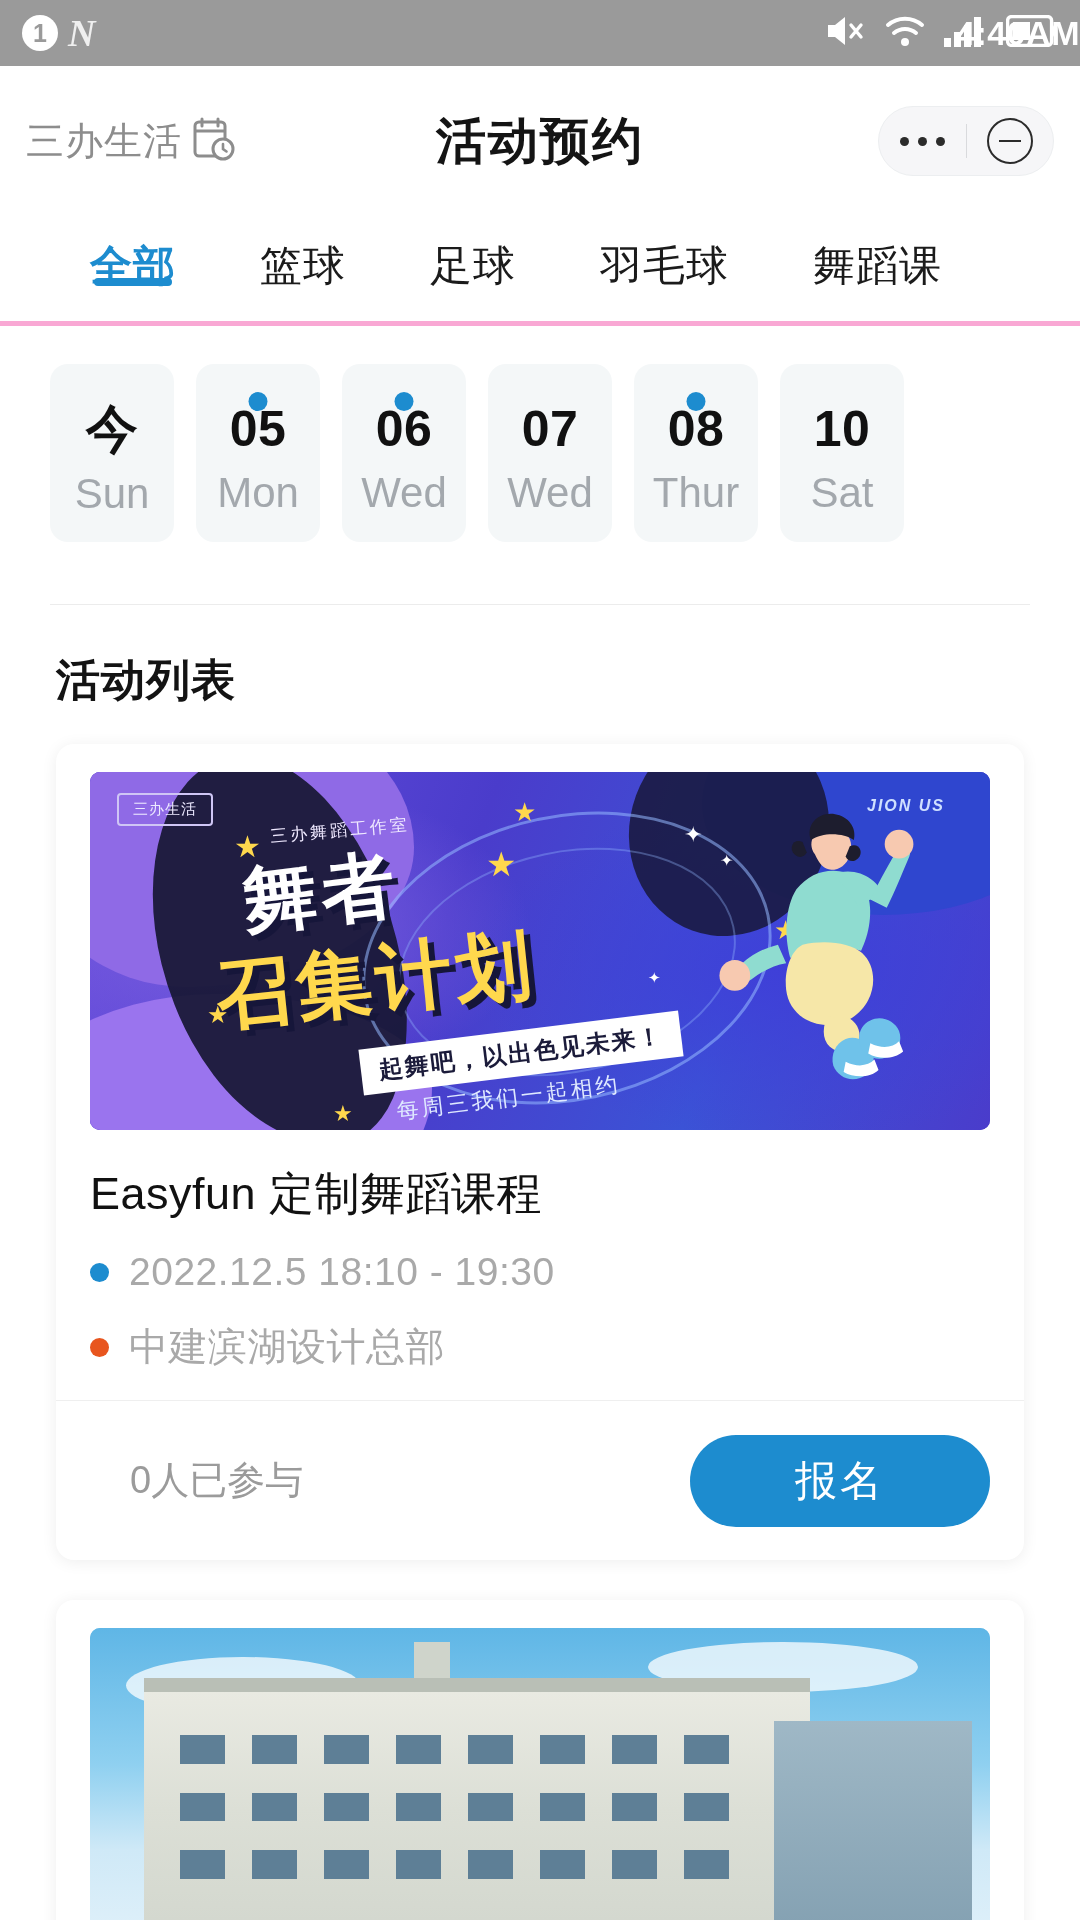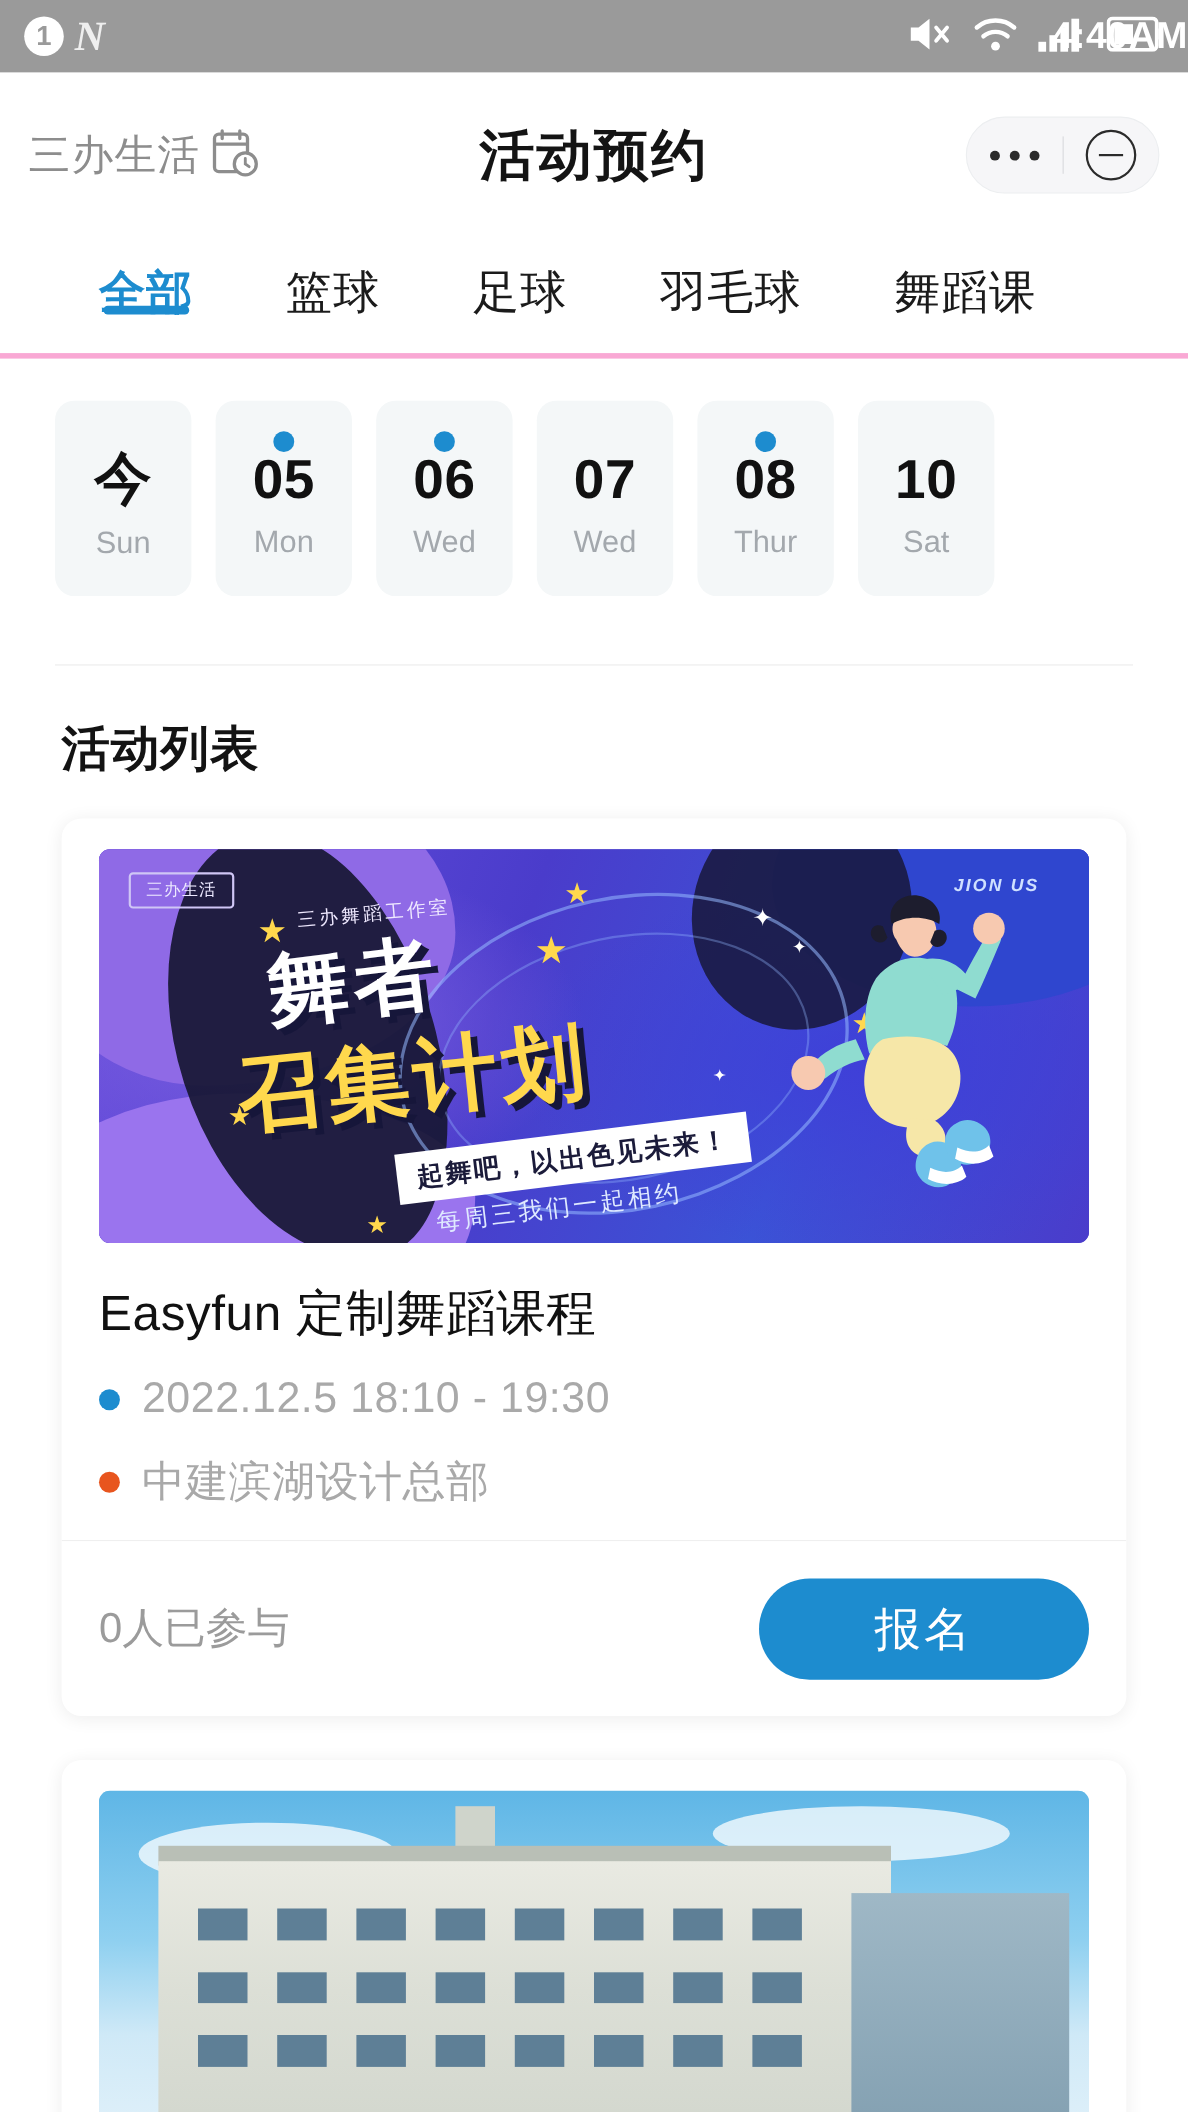--- a/index.html
+++ b/index.html
@@ -84,21 +84,21 @@
   }
   .date-dot{
     position:absolute; top:28px; left:50%; transform:translateX(-50%);
     width:19px; height:19px; border-radius:50%; background:#1d8ccf;
   }
   .date-num{
     font-size:50px; color:#111; font-weight:700; line-height:1;
     margin-top:12px; letter-spacing:0.5px;
   }
   .date-card.today .date-num{ font-weight:bold; font-size:52px; }
-  .date-wk{ font-size:28px; color:#a3a8ad; margin-top:18px; line-height:1; }
+  .date-wk{ font-size:42px; color:#a3a8ad; margin-top:18px; line-height:1; }
 
   .divider{ height:1px; background:#ececec; margin:62px 50px 0 50px; }
 
   
   .section-title{
     font-size:44px; font-weight:bold; color:#131313;
     padding:46px 0 0 56px; letter-spacing:1px;
   }
   .cards{ padding:34px 56px 0 56px; }
   .card{
@@ -116,21 +116,21 @@
   }
   .meta-row{ display:flex; align-items:center; gap:20px; margin-top:26px; }
   .meta-dot{ width:19px;height:19px;border-radius:50%; flex:0 0 auto; }
   .meta-dot.blue{ background:#1d8ccf; }
   .meta-dot.orange{ background:#e8551e; }
   .meta-text{ font-size:39px; color:#a9a9a9; letter-spacing:0.5px; }
   .card-foot{
     border-top:1px solid #efefef; height:160px; padding:0 34px;
     display:flex; align-items:center; justify-content:space-between;
   }
-  .foot-count{ font-size:38px; color:#9b9b9b; }
+  .foot-count{ font-size:38px; color:#9b9b9b;margin-left:40px; }
   .btn-signup{
     width:300px; height:92px; border-radius:46px; background:#1d8ccf;
     color:#fff; font-size:42px; border:none; letter-spacing:3px;
     display:flex; align-items:center; justify-content:center;
     font-family:"Liberation Sans","DejaVu Sans",sans-serif;
   }
 
   
   .p-bgA{ position:absolute; inset:0;
     background:

